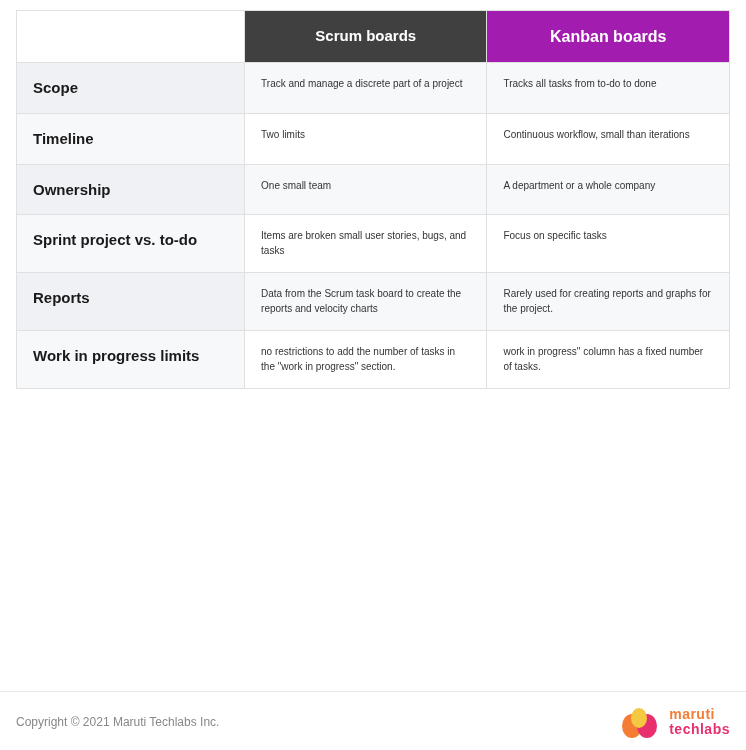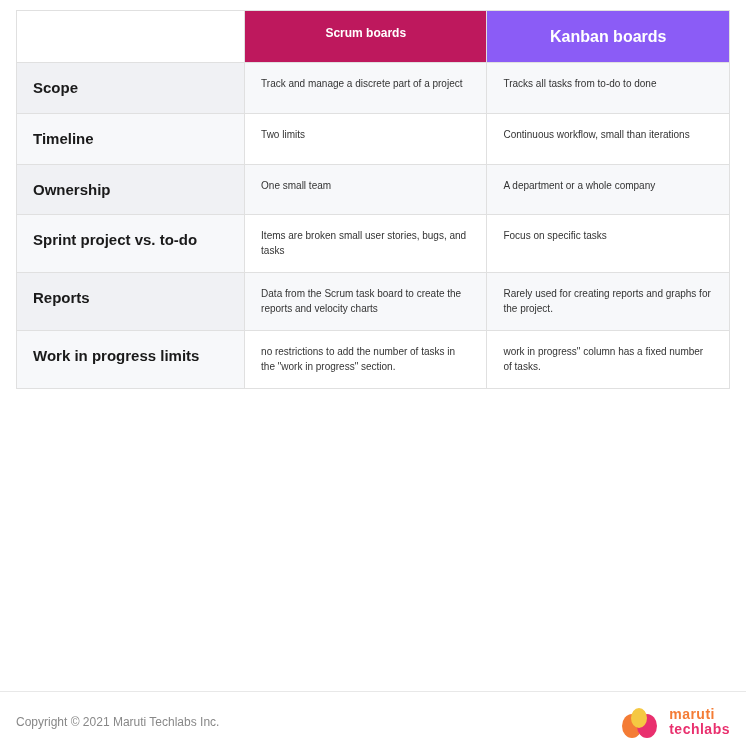--- a/index.html
+++ b/index.html
@@ -29,28 +29,28 @@
     
     td.feature-label {
       width: 230px;
       background: #f7f8fa;
       font-weight: bold;
       font-size: 15px;
       color: #1a1a1a;
     }
     
     th.scrum-header {
-      background: #be185d;
+      background: #404040;
       color: #ffffff;
-      font-size: 12px;
+      font-size: 15px;
       font-weight: bold;
       width: 245px;
     }
     th.kanban-header {
-      background: #8b5cf6;
+      background: #a21caf;
       color: #ffffff;
       font-size: 16px;
       font-weight: bold;
       width: 245px;
     }
     th.empty-header {
       background: #ffffff;
       border: 1px solid #e0e0e0;
       width: 230px;
     }

